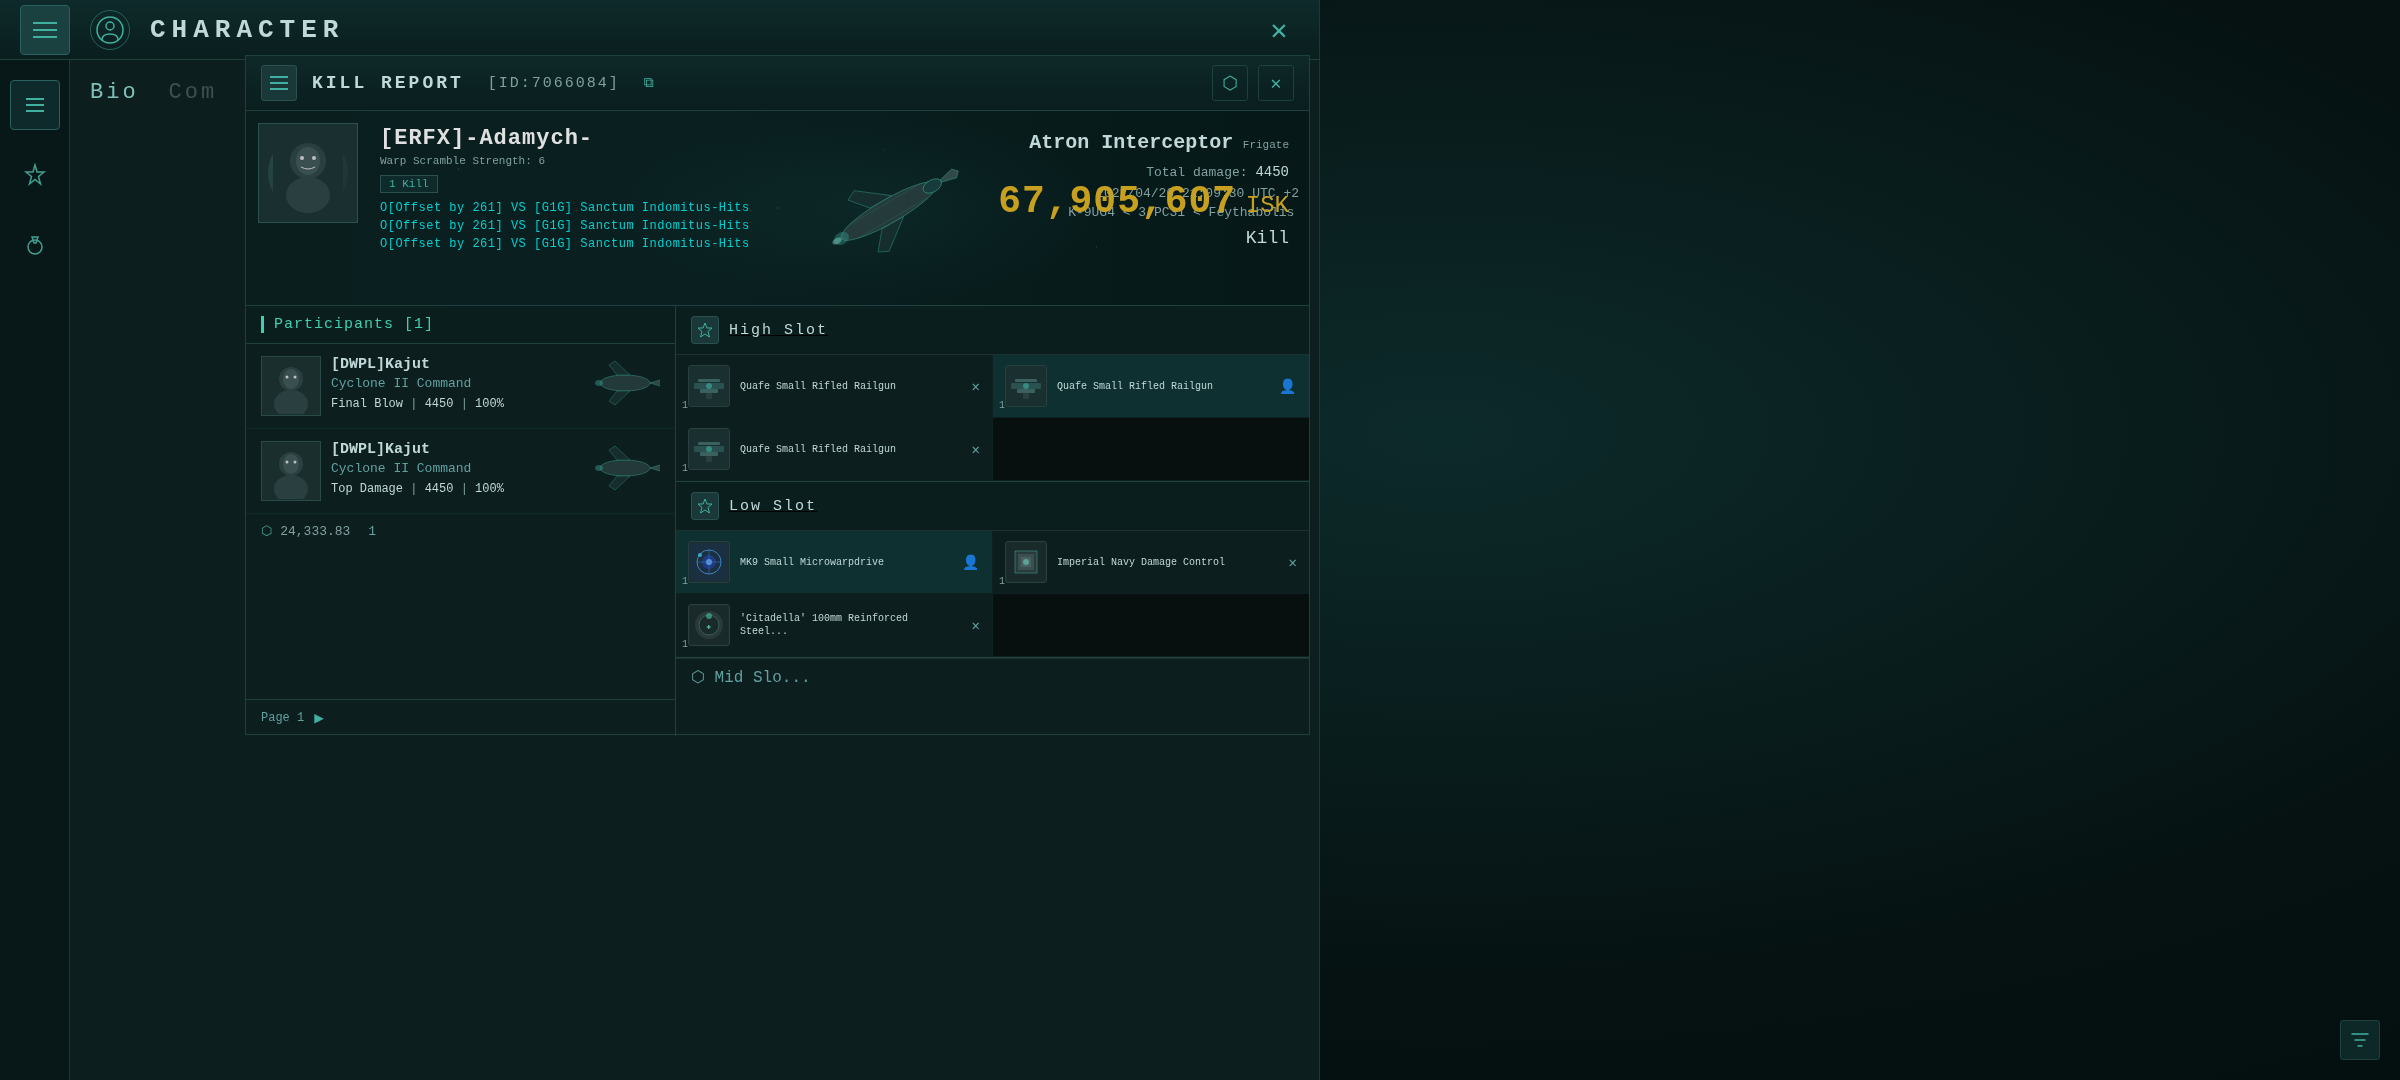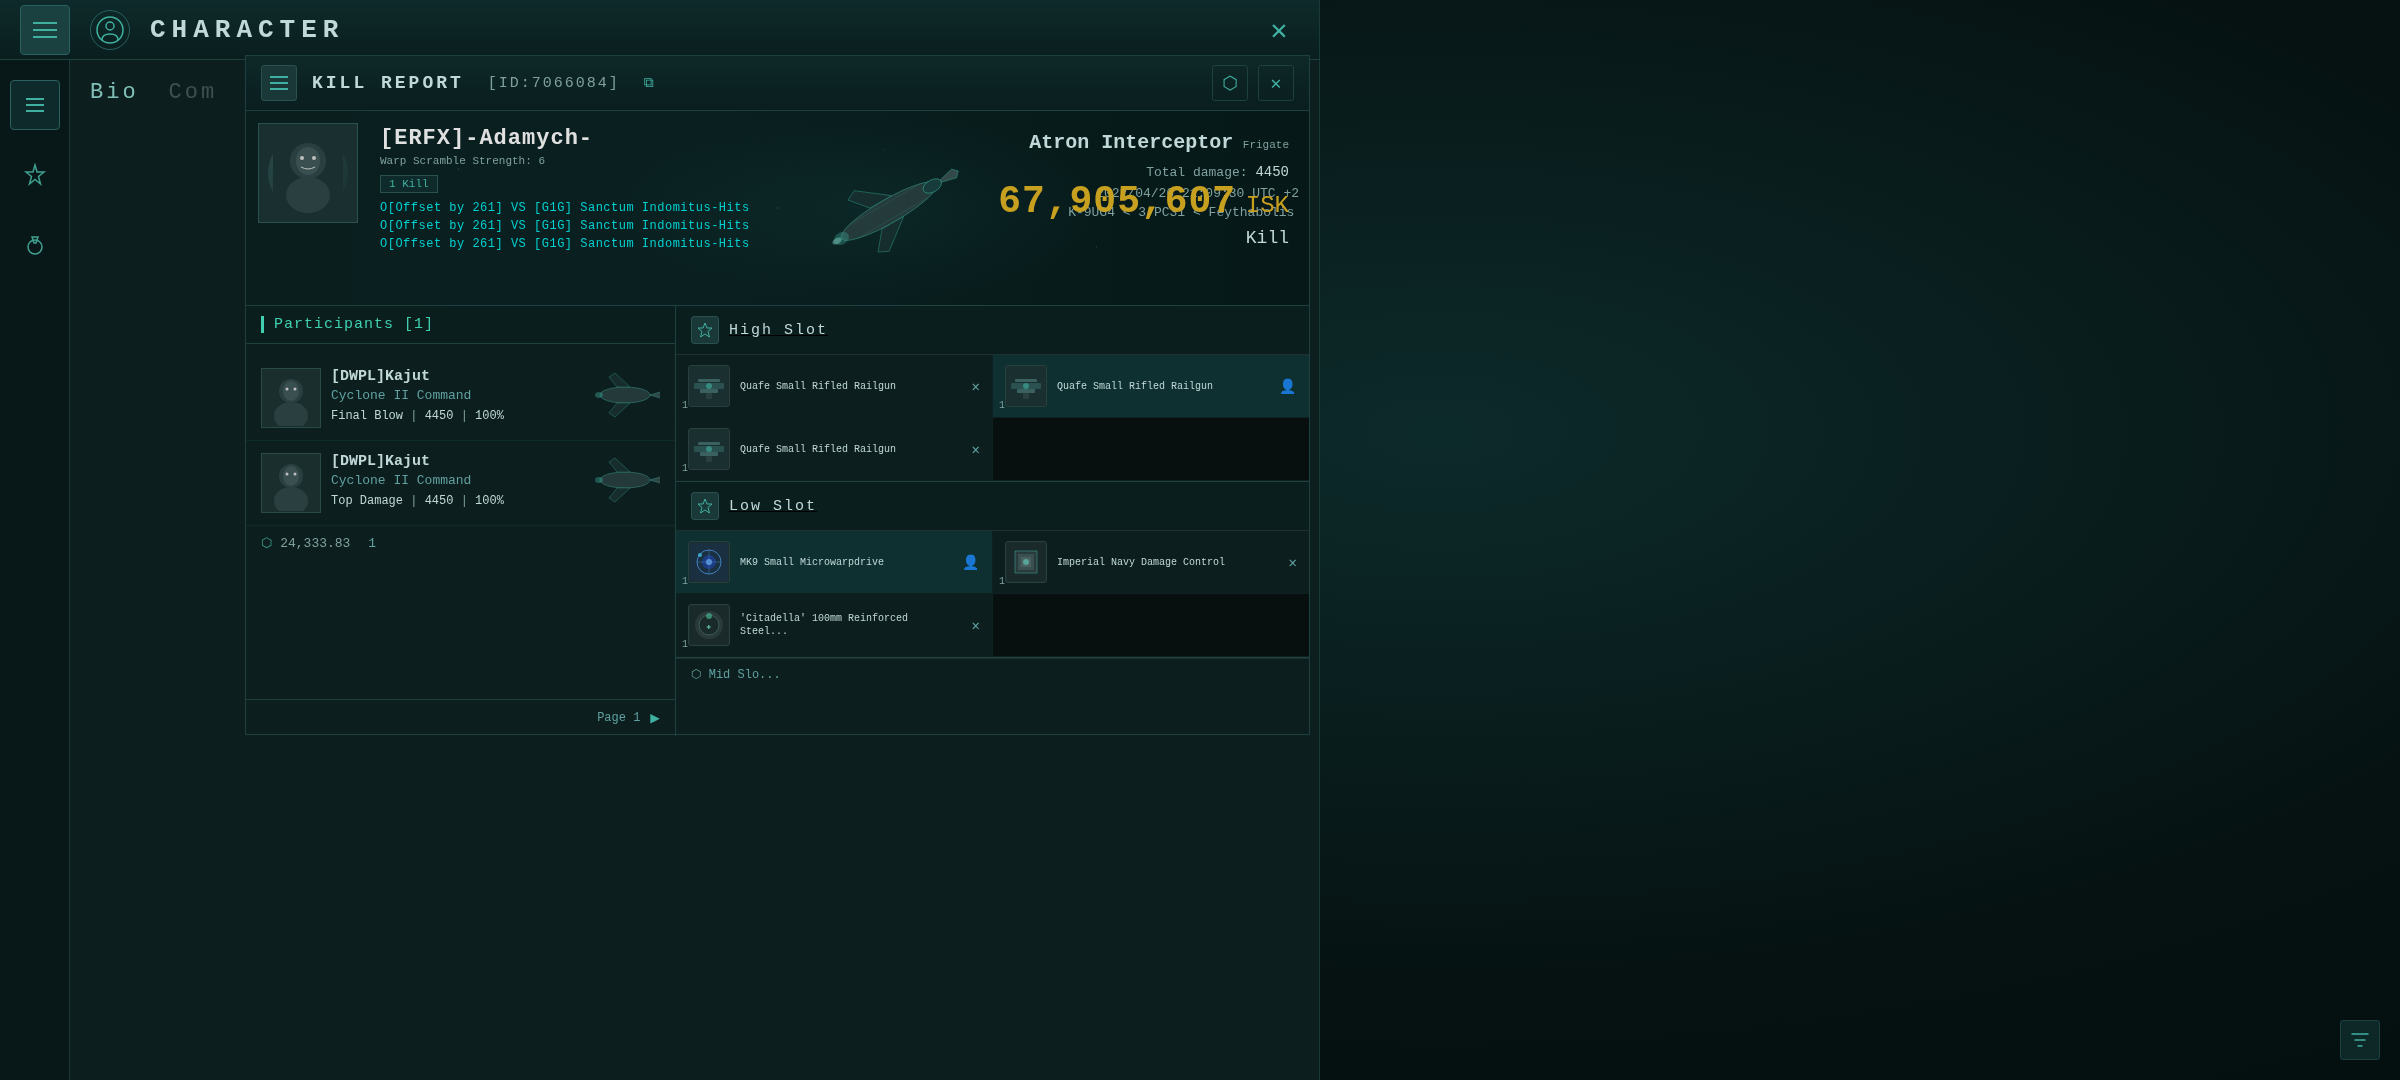--- a/index.html
+++ b/index.html
@@ -403,21 +403,20 @@
       display: flex;
       height: calc(680px - 55px - 195px);
     }
 
     
     .participants-panel {
       width: 430px;
       border-right: 1px solid #1e4040;
       display: flex;
       flex-direction: column;
-      gap: 12px;
     }
 
     .panel-header {
       padding: 10px 15px;
       background: #0a1e1e;
       border-bottom: 1px solid #1e4040;
     }
 
     .participants-title {
       font-size: 15px;
@@ -483,21 +482,21 @@
       height: 55px;
       opacity: 0.8;
     }
 
     
     .panel-footer {
       padding: 8px 15px;
       border-top: 1px solid #1e4040;
       display: flex;
       align-items: center;
-      justify-content: flex-end;
+      justify-content: flex-start;
       gap: 10px;
     }
 
     .page-text {
       font-size: 12px;
       color: #60a0a0;
     }
 
     .page-nav-btn {
       color: #40b0a0;
@@ -1019,21 +1018,21 @@
               </div>
               <span class="equip-name">'Citadella' 100mm Reinforced Steel...</span>
               <span class="equip-remove">✕</span>
             </div>
             <div class="equip-item equip-col" style="background:#080f0f;">
             </div>
           </div>
 
         </div>
 
-        <div style="padding:8px 15px; border-top:1px solid #1e3030; color:#60a0a0; font-size:12px;">
+        <div style="padding:8px 15px; border-top:1px solid #1e3030; color:#60a0a0; font-size:16px;">
           <span>⬡ Mid Slo...</span>
         </div>
 
       </div>
 
     </div>
 
   </div>
 
 </div>

